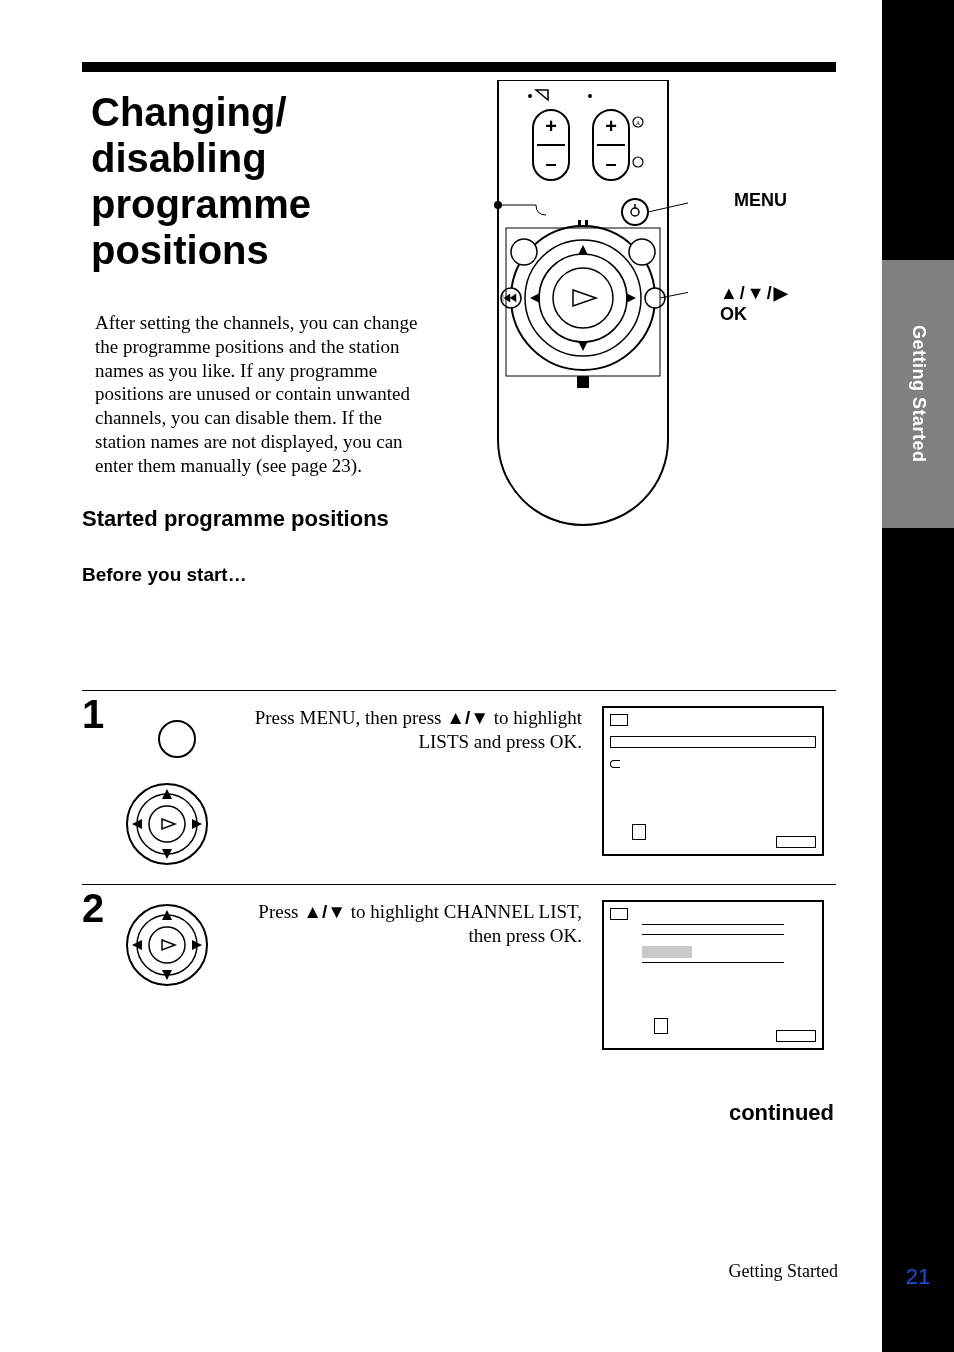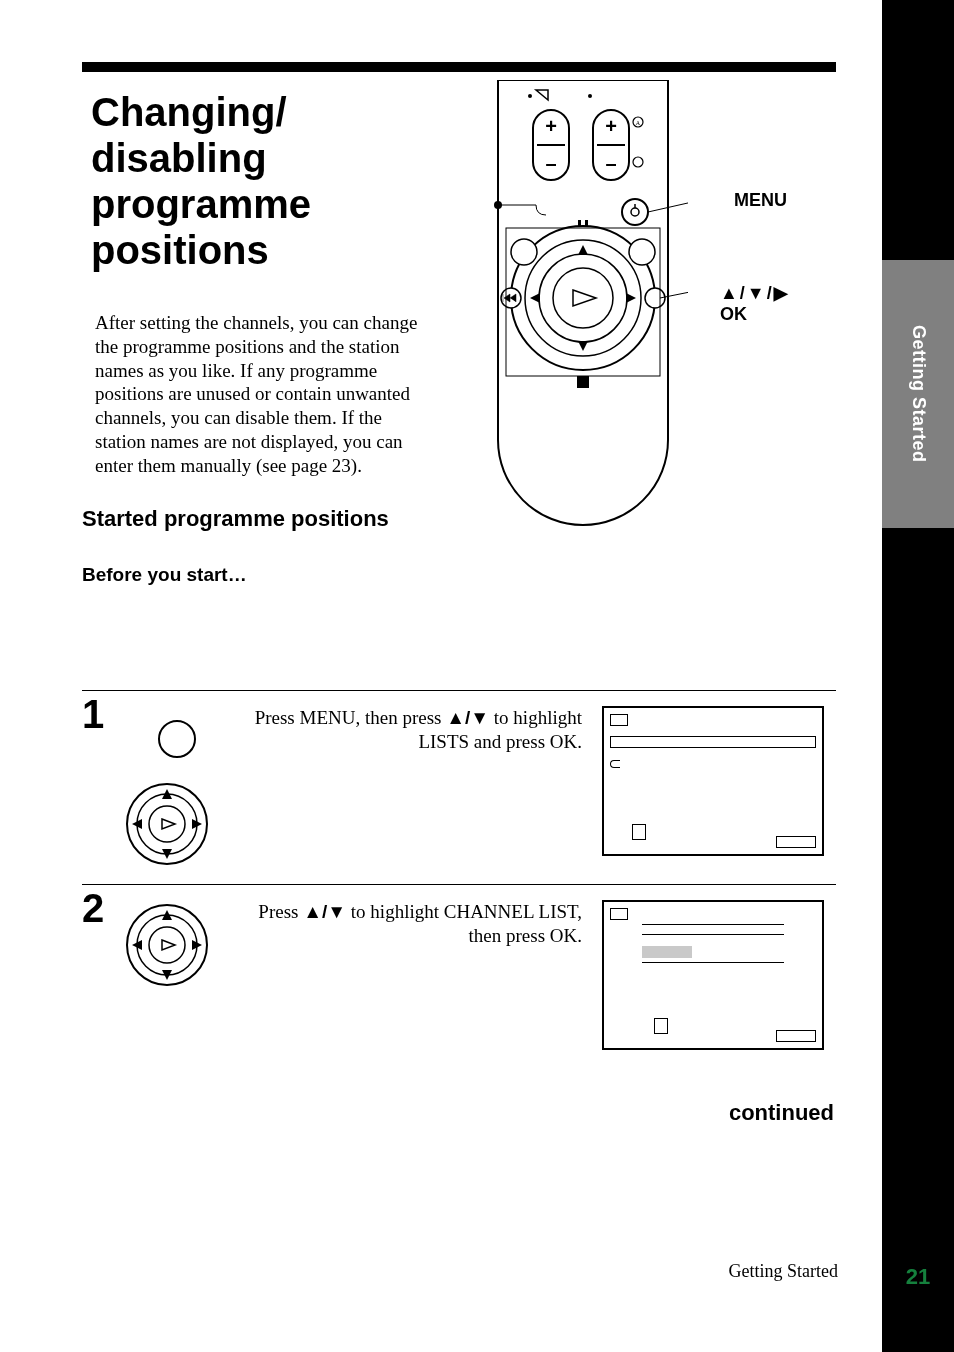--- a/index.html
+++ b/index.html
@@ -217,23 +217,23 @@
     width: 838px;
     text-align: right;
     font-family: Georgia, serif;
     font-size: 18px;
   }
   .page-number {
     position: absolute;
     right: 0; bottom: 62px;
     width: 72px;
     text-align: center;
-    color: #15803d;
-    font-family: Arial, Helvetica, sans-serif;
-    font-weight: 700;
+    color: #1d4ed8;
+    font-family: Arial, Helvetica, sans-serif;
+    font-weight: 400;
     font-size: 22px;
   }
   .inline-arrows { font-family: Arial; font-weight: 900; }
 </style>
 </head>
 <body>
 
 <div class="page">
 
   <div class="side-black-top"></div>

